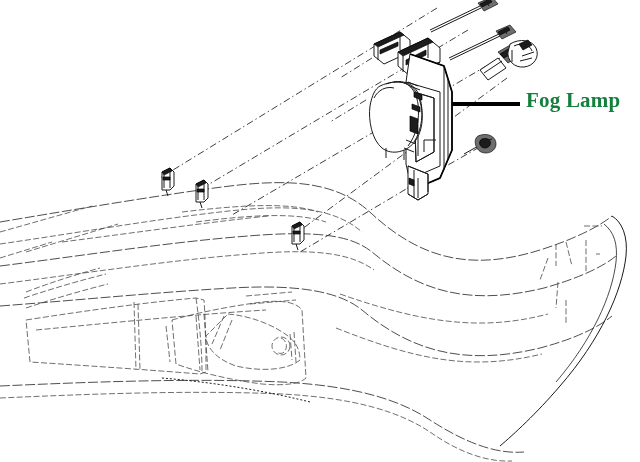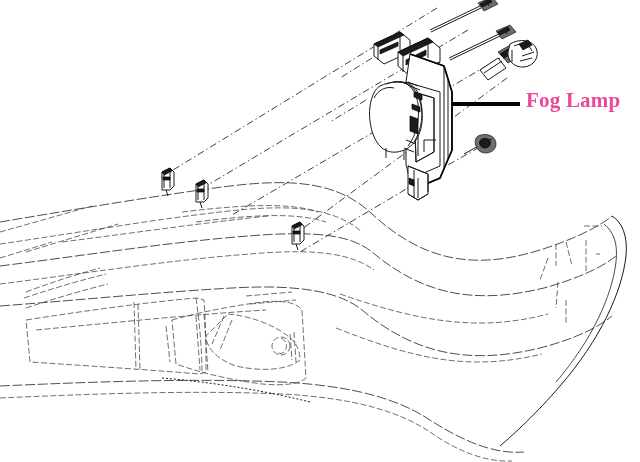--- a/index.html
+++ b/index.html
@@ -27,21 +27,21 @@
     display: block;
   }
   .callout-label {
     position: absolute;
     left: 526px;
     top: 90px;
     font-family: "Liberation Serif", serif;
     font-weight: bold;
     font-size: 21px;
     letter-spacing: 0.2px;
-    color: #ec4899;
+    color: #15803d;
     white-space: nowrap;
     line-height: 1;
   }
   
   .ln      { fill: none; stroke: #1a1a1a; stroke-width: 1; }
   .ln-thin { fill: none; stroke: #2b2b2b; stroke-width: 0.85; }
   .ln-bold { fill: none; stroke: #000000; stroke-width: 1.7; }
   .ln-dash { fill: none; stroke: #2a2a2a; stroke-width: 0.9;
              stroke-dasharray: 7 3 1.4 3; }
   .ln-sheet{ fill: none; stroke: #3a3a3a; stroke-width: 0.9;

